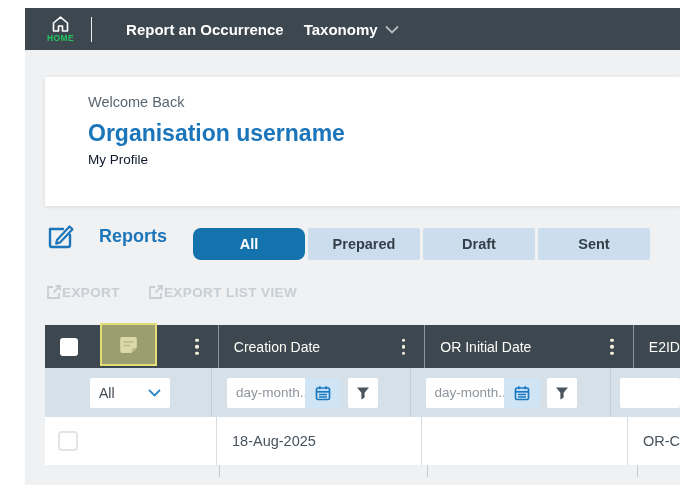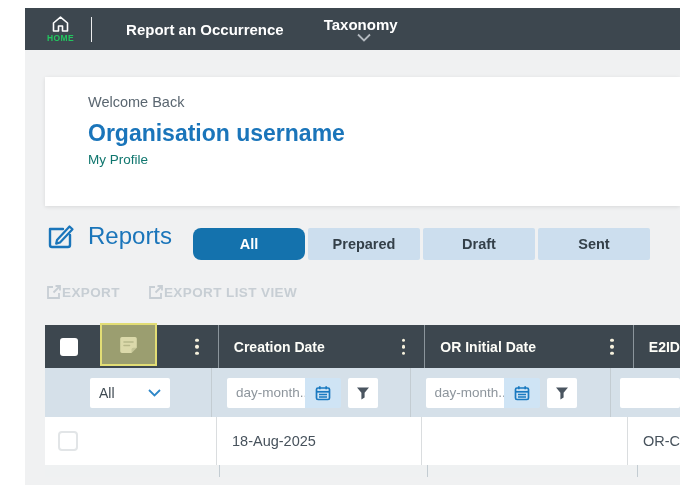--- a/index.html
+++ b/index.html
@@ -17,26 +17,26 @@
   .nav-divider { width:1px; height:25px; background:rgba(255,255,255,.9); margin:0 0 0 17px; }
   .nav-item { color:#ffffff; font-weight:bold; font-size:15px; margin-left:34px;
     display:flex; align-items:center; cursor:pointer; white-space:nowrap; }
   .nav-item .chev { margin-left:7px; display:inline-flex; }
 
   
   .card { position:absolute; left:20px; top:69px; width:635px; height:129px;
     background:#ffffff; box-shadow:0 1px 4px rgba(0,0,0,.10); padding:17px 0 0 43px; }
   .greeting { font-size:14.5px; color:#5a6670; }
   .username { font-size:23px; font-weight:bold; color:#1a75ba; margin-top:10px; }
-  .profile-link { font-size:13.5px; color:#0f766e; margin-top:5px; cursor:pointer; width:max-content; }
+  .profile-link { font-size:13.5px; color:#0f172a; margin-top:5px; cursor:pointer; width:max-content; }
 
   
   .reports-bar { position:absolute; left:20px; top:213px; display:flex; align-items:center; }
   .reports-icon { width:30px; height:30px; }
-  .reports-title { font-size:24px; font-weight:normal; color:#1a75ba; margin-left:13px; }
+  .reports-title { font-size:18px; font-weight:bold; color:#1a75ba; margin-left:24px; }
   .tabs { position:absolute; left:168px; top:220px; display:flex; gap:3px; }
   .tab { width:112px; height:32px; display:flex; align-items:center; justify-content:center;
     font-size:14.5px; cursor:pointer; }
   .tab.selected { background:#1472ad; color:#ffffff; font-weight:bold; border-radius:8px; }
   .tab.unselected { background:#ccdeee; color:#333f48; font-weight:bold; border-radius:2px; }
 
   
   .export-bar { position:absolute; left:20px; top:276px; display:flex; align-items:center; gap:27px; }
   .export-btn { display:flex; align-items:center; gap:0; color:#c7ced4; font-size:13.5px;
     font-weight:bold; letter-spacing:.4px; cursor:default; }
@@ -49,21 +49,21 @@
   .g-data { height:48px; background:#ffffff; }
   .g-next { height:12px; background:#eff1f2; }
   .c1 { width:175px; } .c2 { width:208px; } .c3 { width:210px; } .c4 { flex:1; }
   .g-head > div { border-right:1px solid #8b959c; position:relative;
     display:flex; align-items:center; }
   .g-head > div:last-child { border-right:none;justify-content:flex-end; }
   .g-filter > div, .g-data > div, .g-next > div { border-right:1px solid #c3ccd2;
     position:relative; display:flex; align-items:center; }
   .g-data > div { border-right-color:#dadddf; }
   .g-filter > div:last-child, .g-data > div:last-child, .g-next > div:last-child { border-right:none; }
-  .h-label { color:#fdfdf8; font-size:14px; font-weight:bold; margin-left:15px; white-space:nowrap; }
+  .h-label { color:#fdfdf8; font-size:14px; font-weight:normal; margin-left:15px; white-space:nowrap; }
   .kebab { position:absolute; right:16px; top:50%; transform:translateY(-50%);
     display:flex; flex-direction:column; gap:3px; cursor:pointer; padding:3px; }
   .kebab i { width:3.5px; height:3.5px; border-radius:50%; background:#f6f1dd; display:block; }
   .h-checkbox { position:absolute; left:15px; top:50%; transform:translateY(-50%);
     width:18px; height:18px; background:#ffffff; border-radius:3px; cursor:pointer; }
   .note-wrap { position:absolute; left:73px; top:50%; transform:translateY(-50%); }
   .highlight-box { position:absolute; left:55px; top:-2px; width:57px; height:43px;
     background:rgba(233,229,140,.55); border:2px solid #e2dd75; z-index:5; }
 
   
@@ -99,21 +99,21 @@
         <svg width="19" height="16" viewBox="0 0 19 16">
             <path d="M2.5 15 V7 L9.5 1.2 L16.5 7 V15 H11.5 V10 H7.5 V15 Z" fill="none" stroke="#ffffff" stroke-width="1.6" stroke-linejoin="round"></path>
           </svg>
       </span>
       <span class="home-label">HOME</span>
     </div>
     <div class="nav-divider"></div>
     <div class="nav-item">
       <span>Report an Occurrence</span>
     </div>
-    <div class="nav-item" style="margin-left:40px;flex-direction:column;">
+    <div class="nav-item" style="margin-left:20px;">
       <span>Taxonomy</span>
       <span class="chev">
         <svg width="14" height="9" viewBox="0 0 14 9">
             <polyline points="1,1.5 7,7.5 13,1.5" fill="none" stroke="#b4bac0" stroke-width="1.8"></polyline>
           </svg>
       </span>
     </div>
   </div>
 
   <div class="card">

